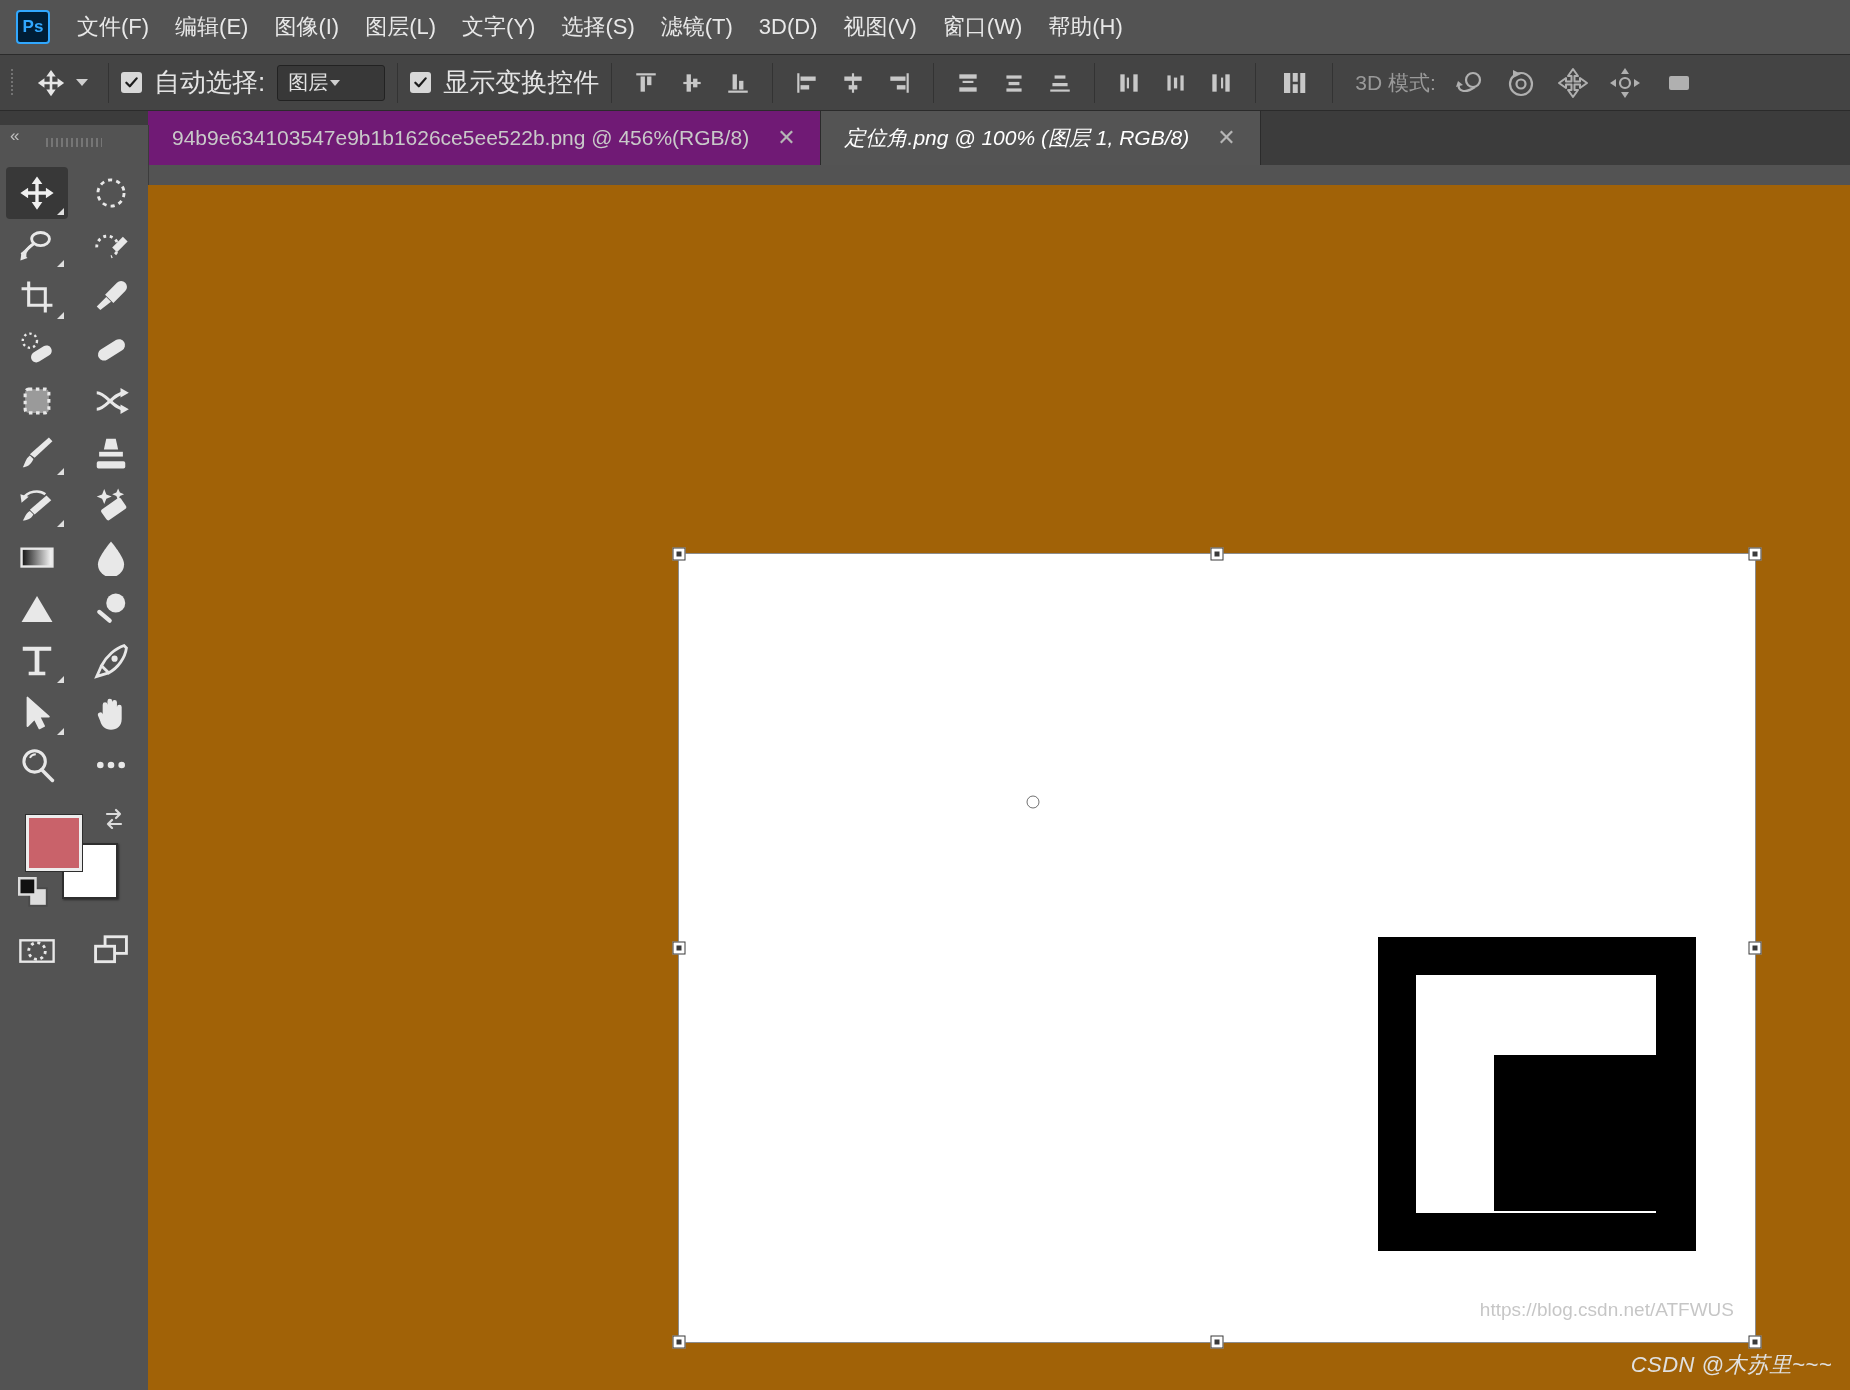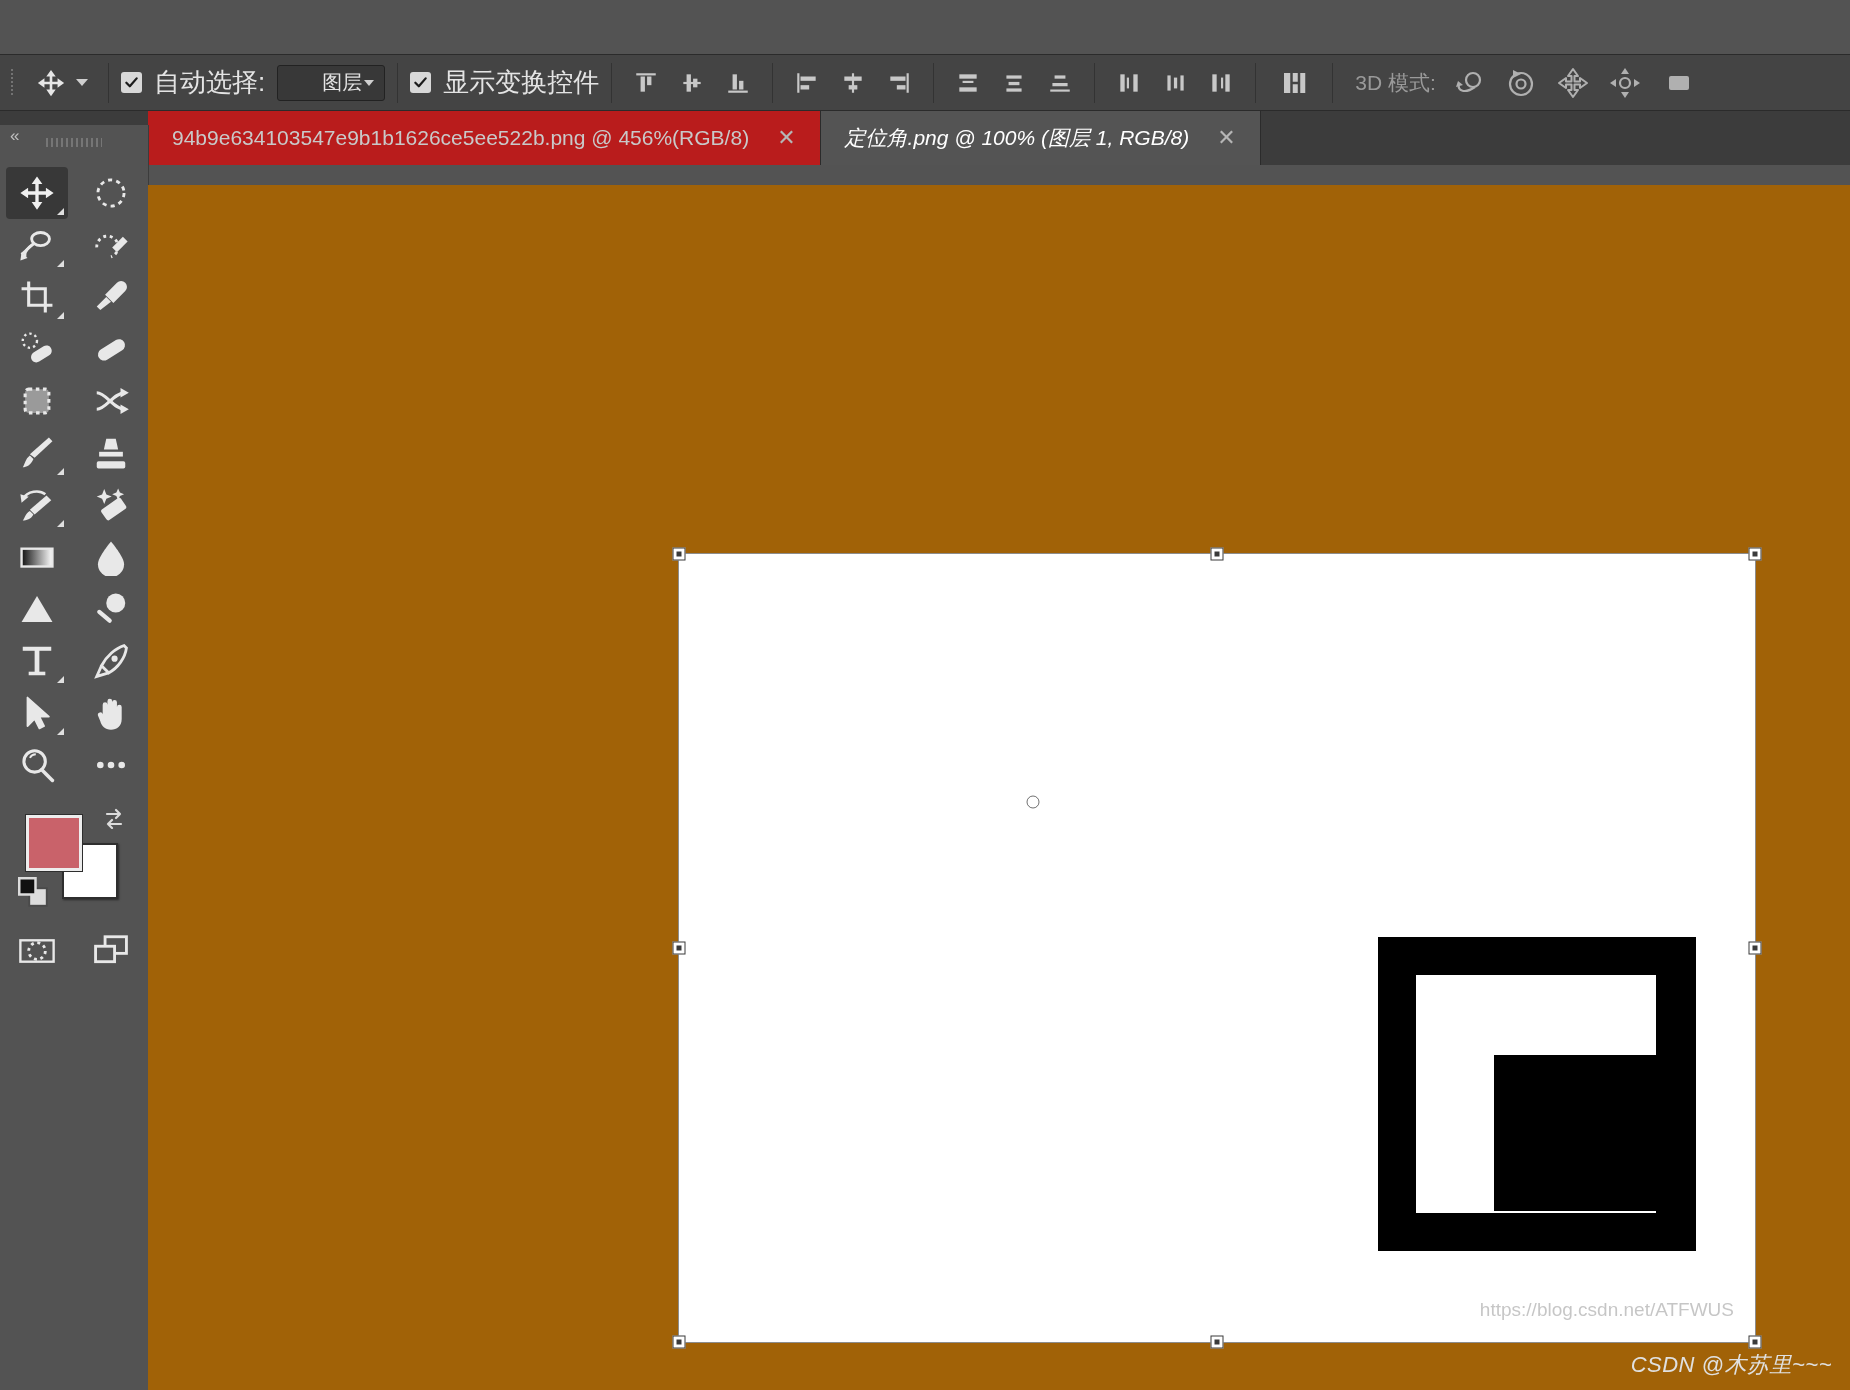--- a/index.html
+++ b/index.html
@@ -84,21 +84,21 @@
   }
   .opt-check svg { width: 15px; height: 15px; }
   .opt-label {
     color: #e4e4e4; font-size: 26px; white-space: nowrap;
   }
   .combo {
     height: 36px; min-width: 108px;
     background: #383838;
     border: 1px solid #222;
     border-radius: 3px;
-    display: flex; align-items: center; justify-content: flex-end;
+    display: flex; align-items: center; justify-content: flex-start;
     padding: 0 10px; gap: 2px;
     box-sizing: border-box;
   }
   .combo span { color: #e4e4e4; font-size: 20px; }
   .chev {
     width: 0; height: 0;
     border-left: 5px solid transparent; border-right: 5px solid transparent;
     border-top: 6px solid #cfcfcf;
   }
   .align-group { display: flex; align-items: center; gap: 2px; }
@@ -124,21 +124,21 @@
     position: absolute; top: 111px; left: 0;
     width: 1850px; height: 54px;
     background: #3c3c3c;
     display: flex; align-items: flex-end;
   }
   .tab {
     height: 54px;
     display: flex; align-items: center;
     padding: 0 20px 0 24px;
     gap: 24px;
-    background: #b91c1c;
+    background: #701a75;
     border-right: 1px solid #2b2b2b;
     box-sizing: border-box;
     cursor: default;
   }
   .tab.active { background: #545454; }
   .tab-title { color: #c9c9c9; font-size: 21px; white-space: nowrap; }
   .tab.active .tab-title { color: #ffffff; font-style: italic; }
   .tab-close {
     color: #b5b5b5; font-size: 22px; line-height: 1;
     padding: 2px 4px;
@@ -296,20 +296,34 @@
     white-space: nowrap;
     letter-spacing: .5px;
     font-style: italic;
   }
 </style>
 </head>
 <body>
 
 <div id="app">
 
+  <div class="menubar">
+    <div class="ps-logo">Ps</div>
+    <div class="menu-item">文件(F)</div>
+    <div class="menu-item">编辑(E)</div>
+    <div class="menu-item">图像(I)</div>
+    <div class="menu-item">图层(L)</div>
+    <div class="menu-item">文字(Y)</div>
+    <div class="menu-item">选择(S)</div>
+    <div class="menu-item">滤镜(T)</div>
+    <div class="menu-item">3D(D)</div>
+    <div class="menu-item">视图(V)</div>
+    <div class="menu-item">窗口(W)</div>
+    <div class="menu-item">帮助(H)</div>
+  </div>
 
   <div class="optionsbar">
     <div class="grip"></div>
 
     <div class="tool-preset">
       <svg class="move-glyph" viewBox="0 0 32 32">
         <g fill="#e6e6e6">
           <polygon points="16,2 21,9 17.4,9 17.4,14.6 23,14.6 23,11 30,16 23,21 23,17.4 17.4,17.4 17.4,23 21,23 16,30 11,23 14.6,23 14.6,17.4 9,17.4 9,21 2,16 9,11 9,14.6 14.6,14.6 14.6,9 11,9"></polygon>
         </g>
       </svg>

